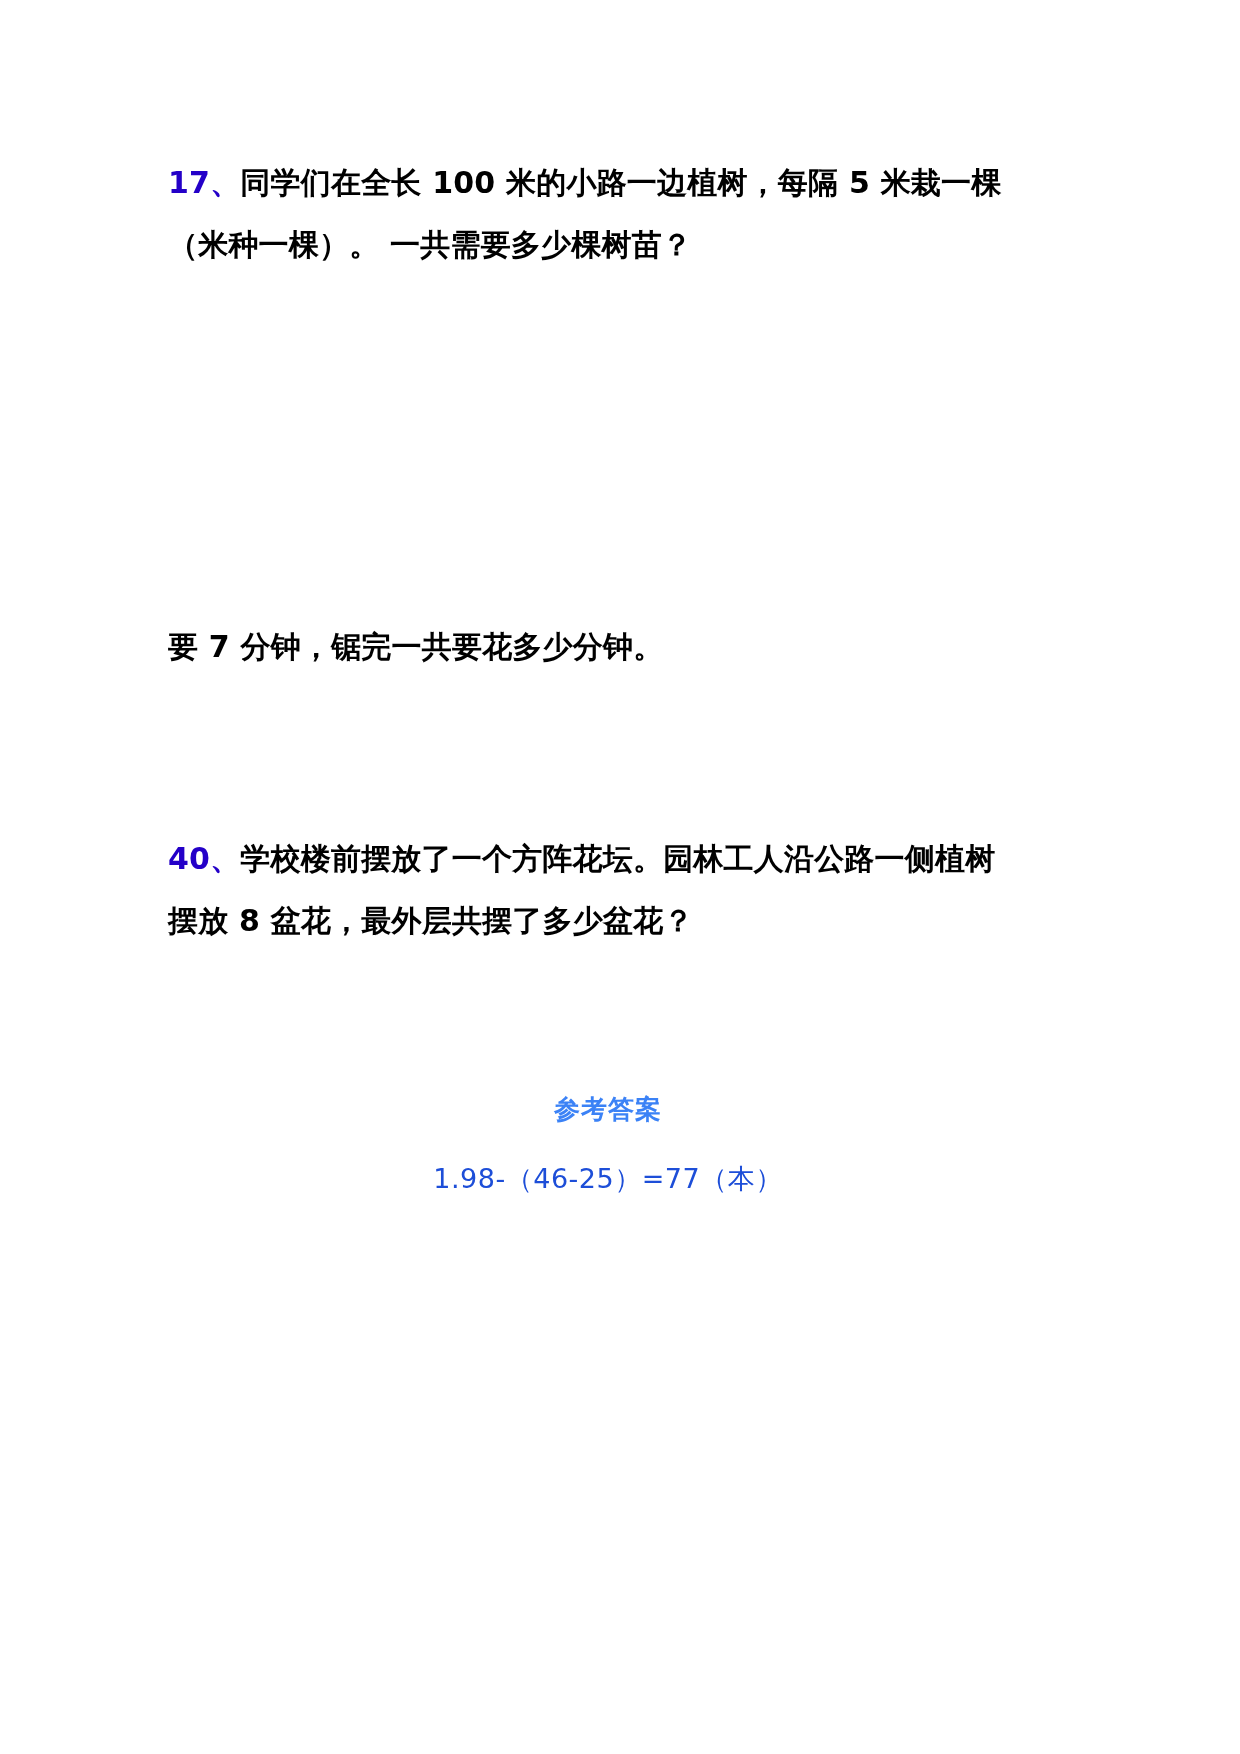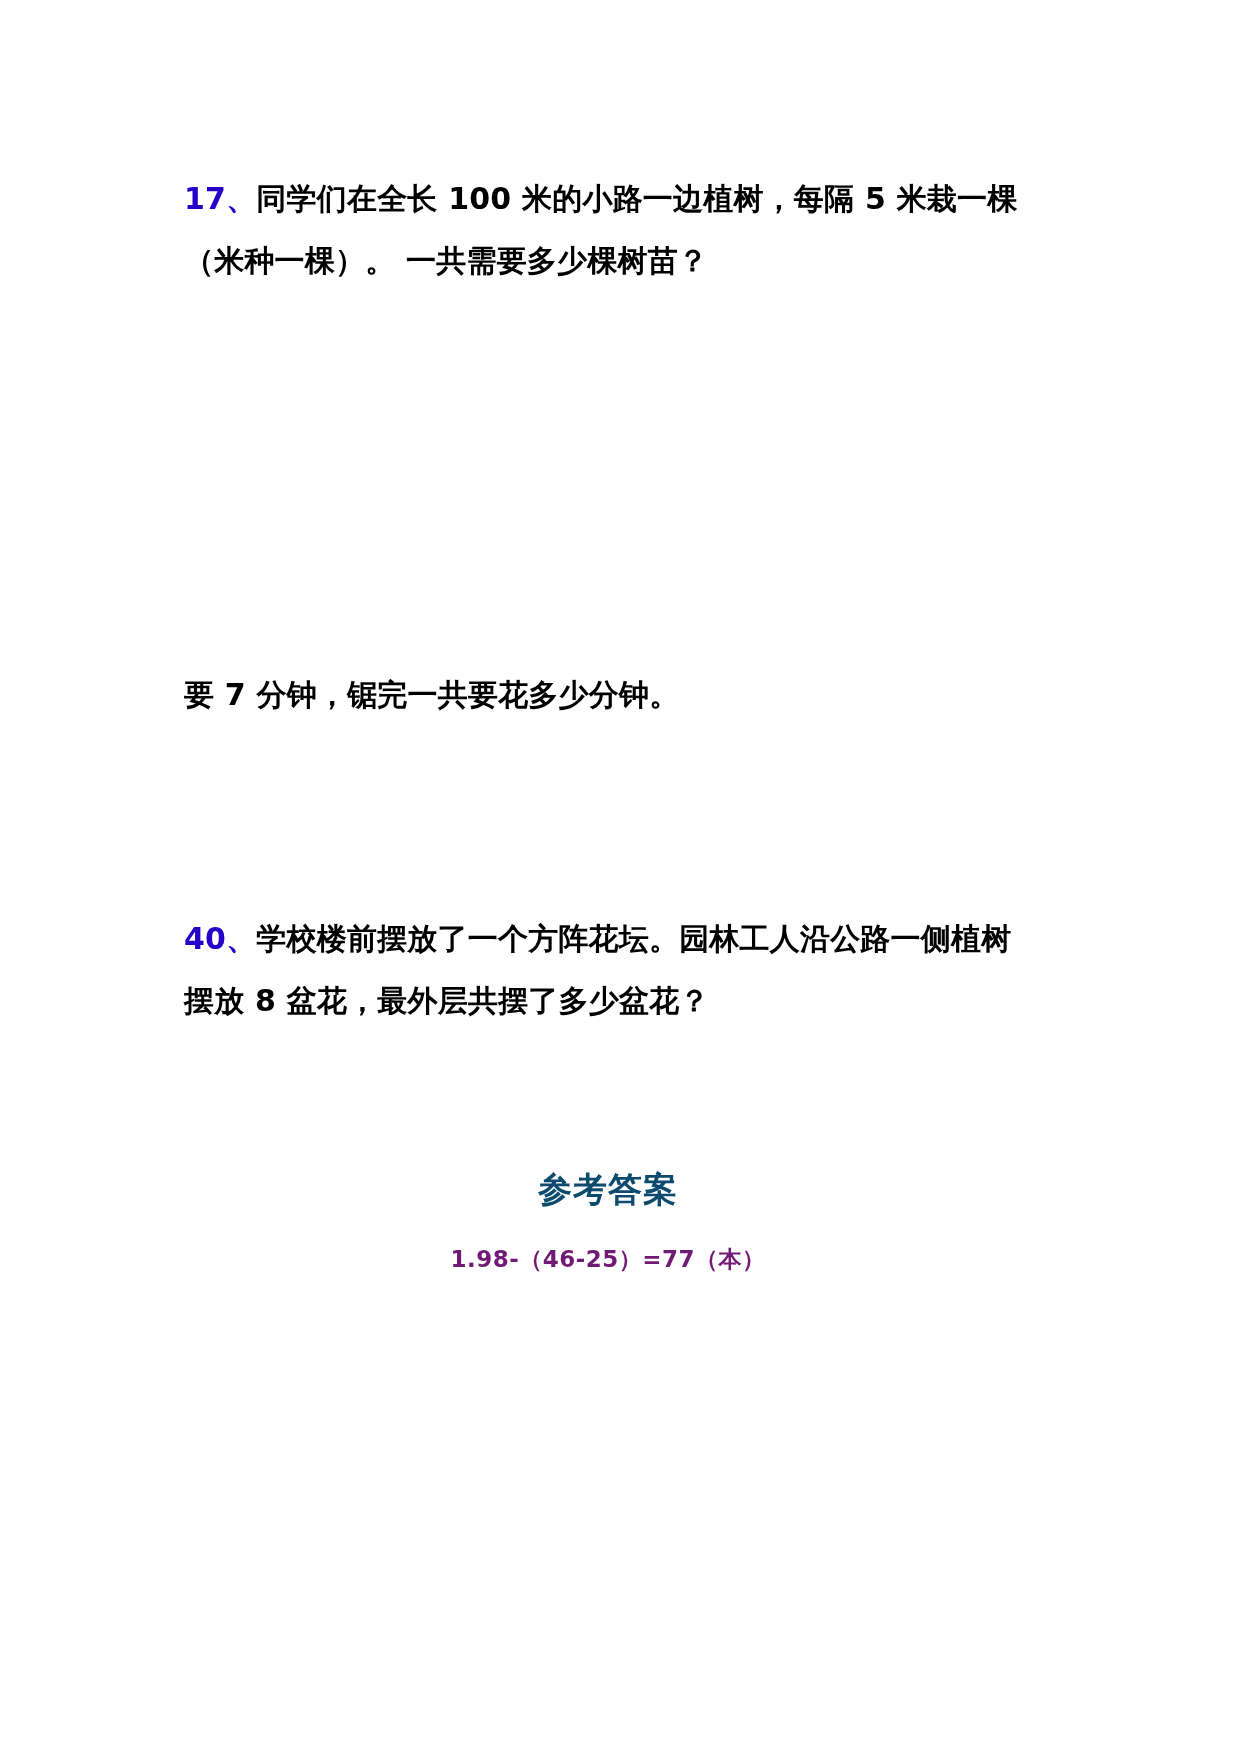--- a/index.html
+++ b/index.html
@@ -21,21 +21,21 @@
     box-sizing: border-box;
     overflow: hidden;
   }
   .content {
     position: absolute;
     left: 168px;
     top: 0;
     width: 880px;
   }
   .problem {
-    margin: 16px;
+    margin: 0;
     padding: 0;
   }
   .q-line {
     font-size: 30px;
     font-weight: 700;
     color: #000000;
     line-height: 62px;
     letter-spacing: 0.2px;
     white-space: nowrap;
   }
@@ -47,31 +47,31 @@
   .spacer-17 { height: 142px; }
   .spacer-18 { height: 198px; }
   .spacer-19 { height: 150px; }
   .q17 { padding-top: 152px; }
 
   .answers {
     margin-top: 140px;
     text-align: center;
   }
   .answer-title {
-    color: #0c4a6e;
+    color: #3b82f6;
     font-weight: 700;
-    font-size: 34px;
+    font-size: 26px;
     letter-spacing: 1px;
     line-height: 34px;
   }
   .answer-gap { height: 36px; }
   .answer-line {
-    color: #701a75;
-    font-weight: 700;
-    font-size: 23px;
+    color: #1d4ed8;
+    font-weight: 400;
+    font-size: 27px;
     line-height: 34px;
     letter-spacing: 0.5px;
   }
 </style>
 </head>
 <body>
 
 <div class="page">
   <div class="content">
 

